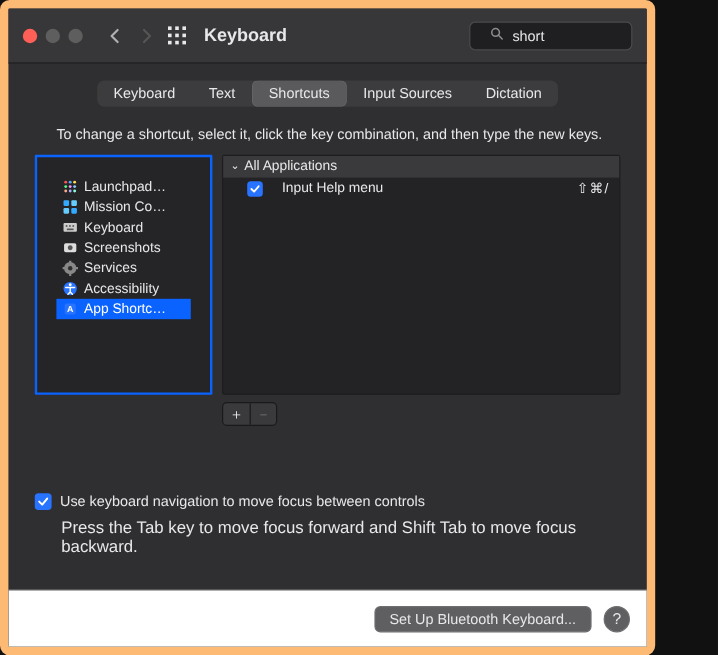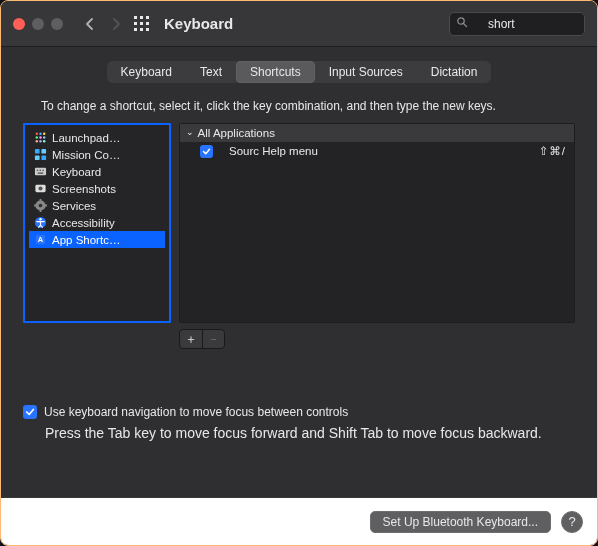--- a/index.html
+++ b/index.html
@@ -18,56 +18,56 @@
     --btn-bg:#5f5f61;
     --btn-border:#6e6e70;
     --search-bg:#1f1f21;
     --close:#ff5f57;
     --min:#5e5e5e;
     --max:#5e5e5e;
   }
   *{box-sizing:border-box;font-family:-apple-system,"Helvetica Neue",Arial,sans-serif}
   html,body{margin:0;padding:0;background:#111}
   .window{
-    width:598px;height:546px;background:var(--bg);border:1px solid #fdba74;
+    width:546px;height:546px;background:var(--bg);border:7px solid #fdba74;
     border-radius:8px;overflow:hidden;display:flex;flex-direction:column;
     color:var(--text);font-size:12px;
   }
   
   .titlebar{height:46px;background:var(--titlebar);display:flex;align-items:center;
     padding:0 12px;border-bottom:1px solid var(--border)}
   .traffic{display:flex;gap:7px;margin-right:14px}
   .dot{width:12px;height:12px;border-radius:50%}
   .dot.close{background:var(--close)}
   .dot.min{background:var(--min)}
   .dot.max{background:var(--max)}
   .nav-btn{width:26px;height:26px;display:flex;align-items:center;justify-content:center;
     color:var(--text-dim);font-size:16px;cursor:default}
   .nav-btn.disabled{color:#555}
   .apps-icon{margin:0 8px 0 4px;color:var(--text);display:flex}
   .title{font-size:15px;font-weight:600;margin-left:6px}
   .spacer{flex:1}
   .search{display:flex;align-items:center;background:var(--search-bg);border:1px solid #4a4a4c;
-    border-radius:5px;height:24px;width:136px;padding:0 6px;gap:18px}
+    border-radius:5px;height:24px;width:136px;padding:0 16px;gap:5px}
   .search input{flex:1;background:transparent;border:0;outline:0;color:var(--text);font-size:12px}
   .search .mag{color:var(--text-muted)}
   
   .body{flex:1;padding:14px 22px 14px 22px;display:flex;flex-direction:column;position:relative}
   .tabs{display:flex;justify-content:center;margin-bottom:16px}
   .seg{display:flex;background:var(--segment-bg);border-radius:6px;overflow:hidden;height:22px}
   .seg-item{padding:0 14px;display:flex;align-items:center;font-size:12px;color:var(--text);
     cursor:default}
   .seg-item.active{background:var(--segment-active);border-radius:5px;box-shadow:0 0 0 .5px #6a6a6c inset}
   .instr{font-size:12px;margin:0 0 6px 18px;color:var(--text)}
   
   .panes{display:flex;gap:8px;margin-top:4px}
   .pane{background:#232325;border:1px solid var(--border);border-radius:2px}
   .pane.left{width:148px;height:200px;border:2px solid var(--selected);border-radius:1px;background:#252527}
   .pane.right{flex:1;height:200px;display:flex;flex-direction:column}
-  .lst{list-style:none;margin:4px;padding:0}
+  .lst{list-style:none;margin:16px;padding:0}
   .lst li{display:flex;align-items:center;height:17px;padding:0 4px;gap:5px;font-size:11.5px;white-space:nowrap;overflow:hidden}
   .lst li.selected{background:var(--selected);color:#fff}
   .lst .ic{width:14px;height:14px;display:flex;align-items:center;justify-content:center;flex:none}
   .lst .ic svg{width:13px;height:13px}
   .right .group-header{background:var(--row-header);height:18px;display:flex;align-items:center;
     padding-left:6px;gap:4px;font-size:11.5px}
   .chev{font-size:9px;transform:translateY(-1px)}
   .right .row{display:flex;align-items:center;height:18px;padding:0 8px 0 6px;font-size:11.5px;gap:8px}
   .row .chk{width:13px;height:13px;border-radius:3px;background:#2873ff;display:flex;
     align-items:center;justify-content:center;margin-left:14px;flex:none}
@@ -250,21 +250,21 @@
           <span class="chev">⌄</span>
           <span>All Applications</span>
         </div>
         <div id="rows">
             <div class="row">
               <span class="chk">
                 <svg viewBox="0 0 12 12">
                   <path d="M2 6 L5 9 L10 3" stroke="#fff" stroke-width="2" fill="none" stroke-linecap="round" stroke-linejoin="round"></path>
                 </svg>
               </span>
-              <span class="label">Sourc Help menu</span>
+              <span class="label">Input Help menu</span>
               <span class="keys">⇧⌘/</span>
             </div>
           </div>
       </div>
     </div>
 
     <div class="add-remove">
       <div class="ar-box">
         <div class="ar-btn plus">＋</div>
         <div class="ar-btn minus">－</div>

